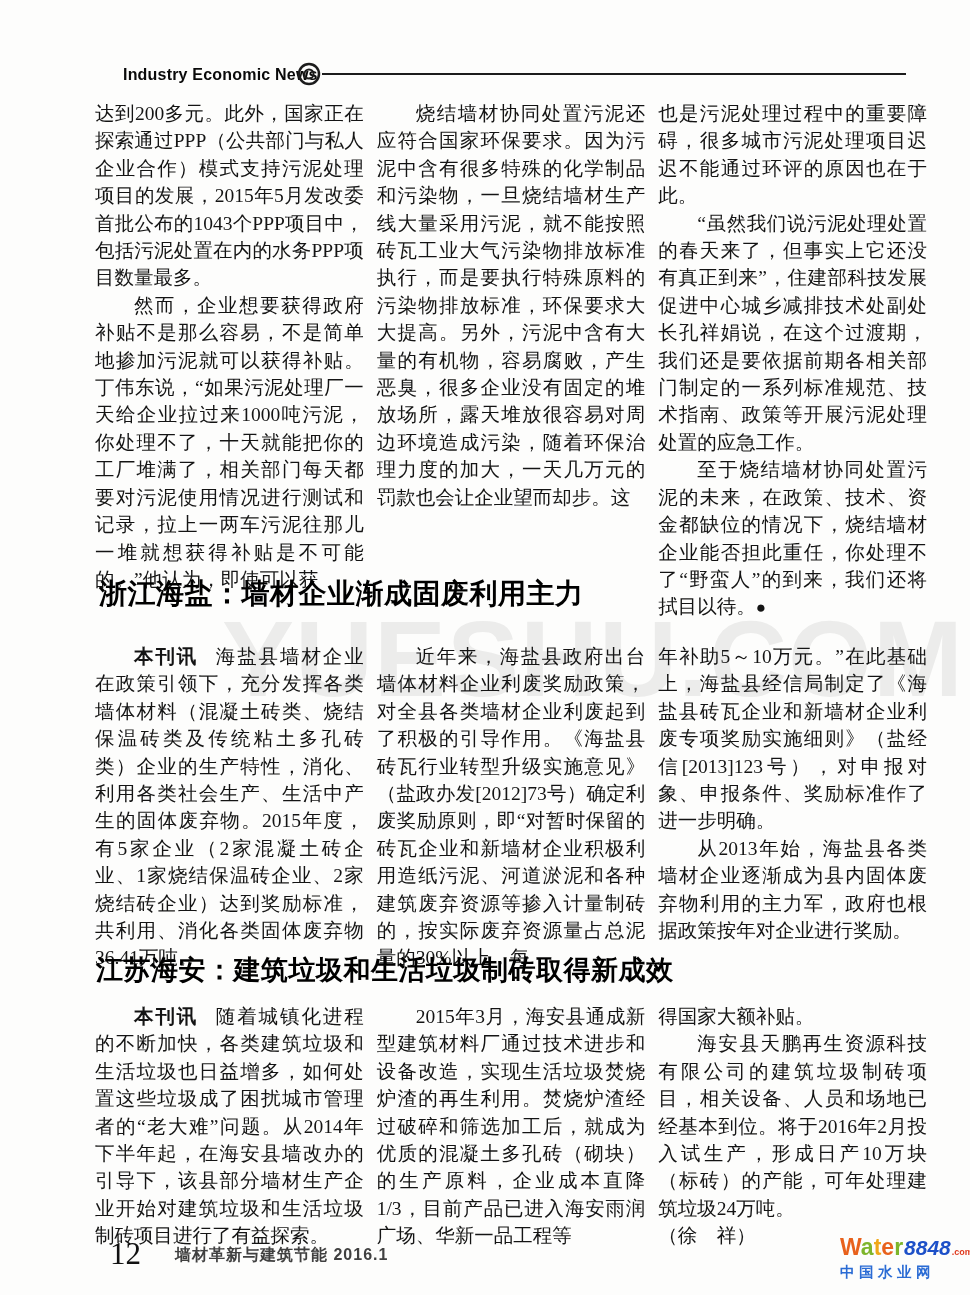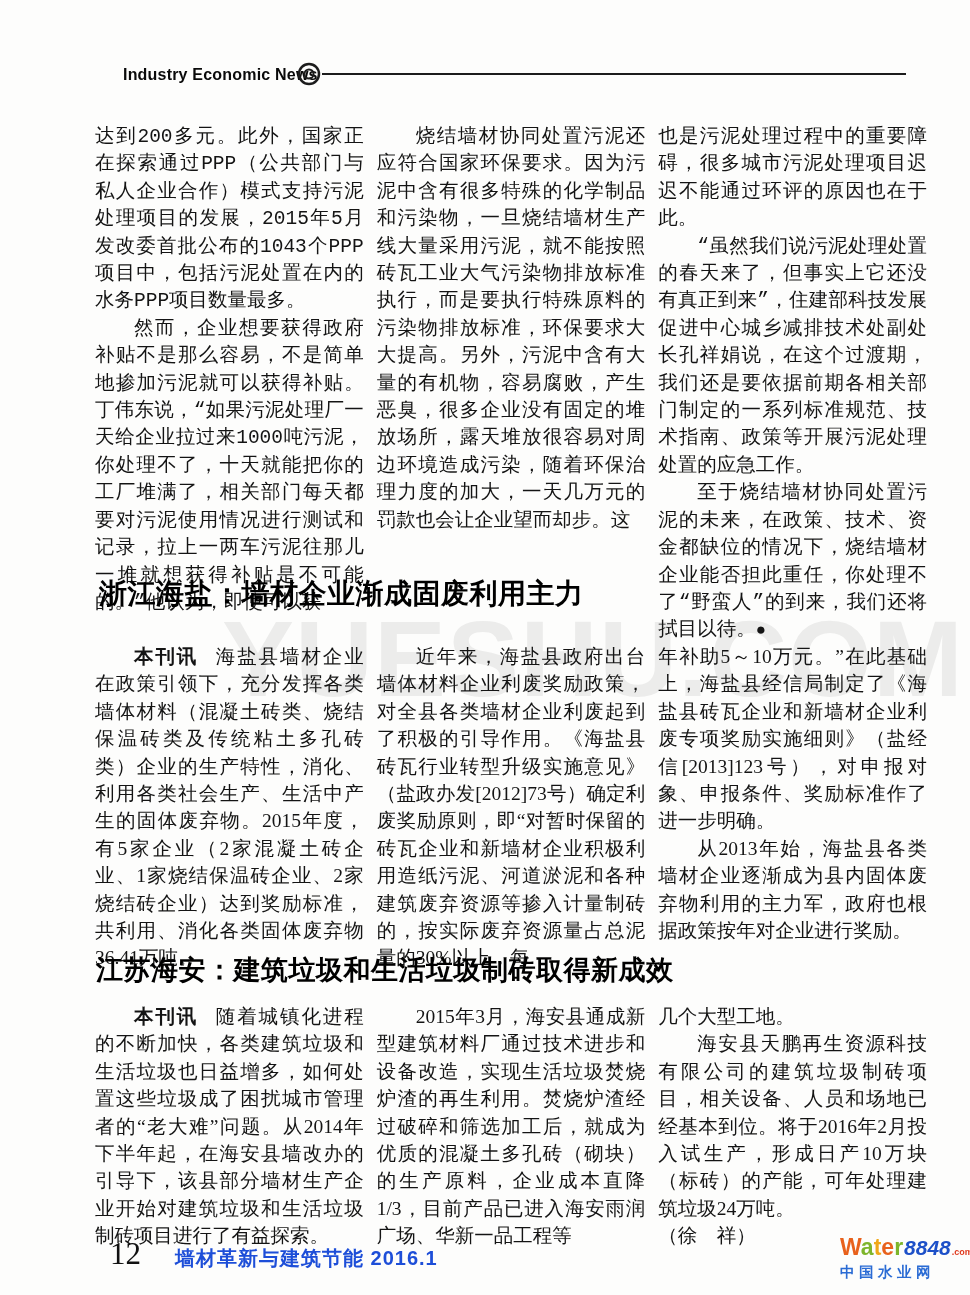--- a/index.html
+++ b/index.html
@@ -26,21 +26,21 @@
   .indent{text-indent:2em;}
   .lead{font-weight:bold;font-family:"Liberation Sans","DejaVu Sans",sans-serif;margin-right:0.9em;}
   .endmark{font-size:17px;}
   .byline{text-align:right;padding-right:6px;}
   
   .headline{position:absolute;left:99px;z-index:1;font-family:"Liberation Sans","DejaVu Sans",sans-serif;
             font-weight:900;font-size:28px;color:#000;letter-spacing:0.5px;white-space:nowrap;}
   
   .footer{position:absolute;left:0;top:1232px;width:970px;height:60px;z-index:2;}
   .page-number{position:absolute;left:110px;top:4px;font-size:31px;font-family:"Liberation Serif","DejaVu Serif",serif;color:#111;text-align:center;}
-  .journal{position:absolute;left:175px;top:13px;font-size:20px;font-weight:bold;color:#1d4ed8;
+  .journal{position:absolute;left:175px;top:13px;font-size:16px;font-weight:bold;color:#404040;
            font-family:"Liberation Sans","DejaVu Sans",sans-serif;letter-spacing:1px;text-align:center;}
   
   .logo{position:absolute;left:840px;top:2px;width:125px;font-family:"Liberation Sans","DejaVu Sans",sans-serif;}
   .logo-line1{display:flex;align-items:baseline;}
   .logo-word span{font-size:23px;font-weight:900;}
   .logo-number{font-size:21px;font-weight:bold;font-style:italic;margin-left:1px;}
   .logo-tld{font-size:9px;font-weight:bold;margin-left:1px;}
   .logo-subtitle{font-size:14.5px;font-weight:bold;letter-spacing:4.5px;margin-top:2px;white-space:nowrap;}
 </style>
 </head>
@@ -54,21 +54,21 @@
     <div class="section-en">Industry Economic News</div>
   </div>
   <div class="header-deco">
     <svg width="26" height="26" viewBox="0 0 26 26">
       <circle cx="13" cy="13" r="10" fill="none" stroke="#1c1c1c" stroke-width="2.5"></circle>
       <circle cx="13" cy="13" r="4.5" fill="none" stroke="#1c1c1c" stroke-width="2"></circle>
     </svg>
     <div class="deco-line"></div>
   </div>
 
-  <div class="columns" style="top:124px;font-family:Liberation Mono, monospace;">
+  <div class="columns" style="top:100px;">
     <div class="col">
       <p>达到200多元。此外，国家正在探索通过PPP（公共部门与私人企业合作）模式支持污泥处理项目的发展，2015年5月发改委首批公布的1043个PPP项目中，包括污泥处置在内的水务PPP项目数量最多。</p>
       <p class="indent">然而，企业想要获得政府补贴不是那么容易，不是简单地掺加污泥就可以获得补贴。丁伟东说，“如果污泥处理厂一天给企业拉过来1000吨污泥，你处理不了，十天就能把你的工厂堆满了，相关部门每天都要对污泥使用情况进行测试和记录，拉上一两车污泥往那儿一堆就想获得补贴是不可能的。”他认为，即使可以获</p>
     </div>
     <div class="col">
       <p class="indent">烧结墙材协同处置污泥还应符合国家环保要求。因为污泥中含有很多特殊的化学制品和污染物，一旦烧结墙材生产线大量采用污泥，就不能按照砖瓦工业大气污染物排放标准执行，而是要执行特殊原料的污染物排放标准，环保要求大大提高。另外，污泥中含有大量的有机物，容易腐败，产生恶臭，很多企业没有固定的堆放场所，露天堆放很容易对周边环境造成污染，随着环保治理力度的加大，一天几万元的罚款也会让企业望而却步。这</p>
     </div>
     <div class="col">
       <p>也是污泥处理过程中的重要障碍，很多城市污泥处理项目迟迟不能通过环评的原因也在于此。</p>
       <p class="indent">“虽然我们说污泥处理处置的春天来了，但事实上它还没有真正到来”，住建部科技发展促进中心城乡减排技术处副处长孔祥娟说，在这个过渡期，我们还是要依据前期各相关部门制定的一系列标准规范、技术指南、政策等开展污泥处理处置的应急工作。</p>
@@ -94,21 +94,21 @@
   <div class="headline" style="top:952px;left:96px;font-size:27px;">江苏海安：建筑垃圾和生活垃圾制砖取得新成效</div>
 
   <div class="columns" style="top:1003px;">
     <div class="col">
       <p class="indent"><b class="lead">本刊讯</b><span>随着城镇化进程的不断加快，各类建筑垃圾和生活垃圾也日益增多，如何处置这些垃圾成了困扰城市管理者的“老大难”问题。从2014年下半年起，在海安县墙改办的引导下，该县部分墙材生产企业开始对建筑垃圾和生活垃圾制砖项目进行了有益探索。</span></p>
     </div>
     <div class="col">
       <p class="indent">2015年3月，海安县通成新型建筑材料厂通过技术进步和设备改造，实现生活垃圾焚烧炉渣的再生利用。焚烧炉渣经过破碎和筛选加工后，就成为优质的混凝土多孔砖（砌块）的生产原料，企业成本直降1/3，目前产品已进入海安雨润广场、华新一品工程等</p>
     </div>
     <div class="col">
-      <p>几个大型工地。</p>
+      <p>得国家大额补贴。</p>
       <p class="indent">海安县天鹏再生资源科技有限公司的建筑垃圾制砖项目，相关设备、人员和场地已经基本到位。将于2016年2月投入试生产，形成日产10万块（标砖）的产能，可年处理建筑垃圾24万吨。</p>
       <p class="byline">（徐　祥）</p>
     </div>
   </div>
 
   <div class="footer">
     <span class="page-number">12</span>
     <span class="journal">墙材革新与建筑节能 2016.1</span>
     <div class="logo">
       <div class="logo-line1">

